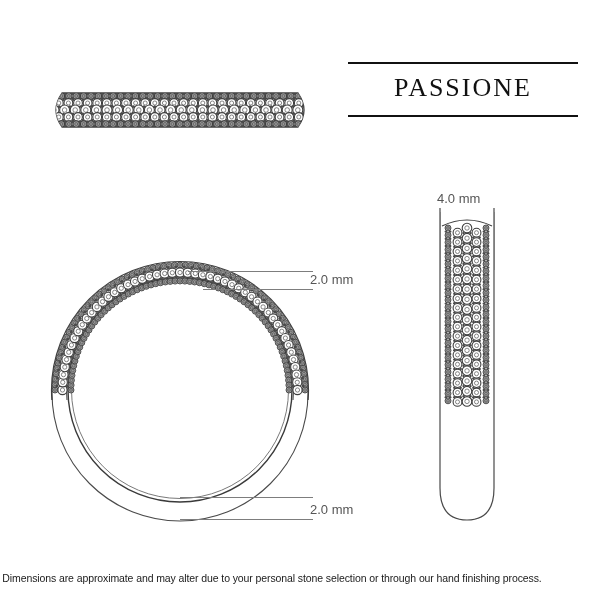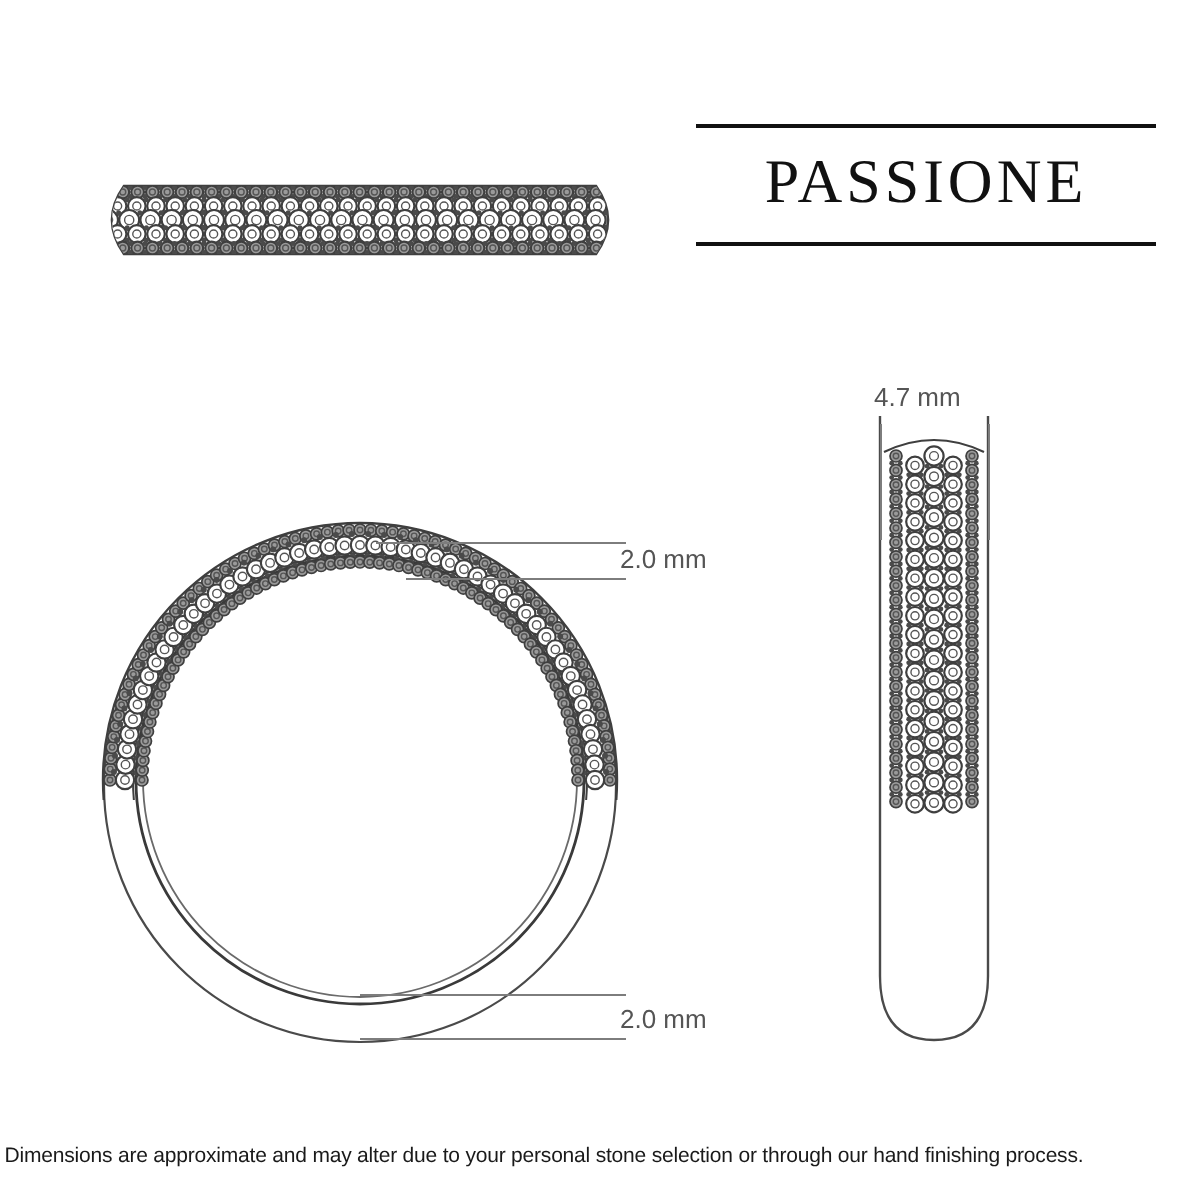--- a/index.html
+++ b/index.html
@@ -17,21 +17,21 @@
   }
   .rule{height:2px;background:#111;width:100%;}
   .rule.bottom{margin-top:2px;}
   .title-text{
     font-family:"Liberation Serif", serif;
     text-align:center;
     color:#111;
     letter-spacing:2.0px;
     line-height:1.22;
     padding:8px 0 9px 0;
-    font-size:31px;
+    font-size:26px;
     white-space:nowrap;
   }
   .title-text .l1{display:block;}
   .title-text .l2{display:block;}
 
   
   .dim-label{
     position:absolute;
     font-family:"Liberation Sans", sans-serif;
     font-size:13px;
@@ -1615,19 +1615,19 @@
   </div>
 
   <div class="dim-line" style="left:188px;top:271px;width:125px;"></div>
   <div class="dim-line" style="left:203px;top:289px;width:110px;"></div>
   <div class="dim-label" style="left:310px;top:272px;">2.0 mm</div>
 
   <div class="dim-line" style="left:180px;top:497px;width:133px;"></div>
   <div class="dim-line" style="left:180px;top:519px;width:133px;"></div>
   <div class="dim-label" style="left:310px;top:502px;">2.0 mm</div>
 
-  <div class="dim-label" style="left:437px;top:191px;">4.7 mm</div>
+  <div class="dim-label" style="left:437px;top:191px;">4.0 mm</div>
   <div class="dim-vline" style="left:440px;top:212px;height:58px;"></div>
   <div class="dim-vline" style="left:494px;top:212px;height:58px;"></div>
 
   <div class="footer">Dimensions are approximate and may alter due to your personal stone selection or through our hand finishing process.</div>
 
 </div>
 
 </body></html>

